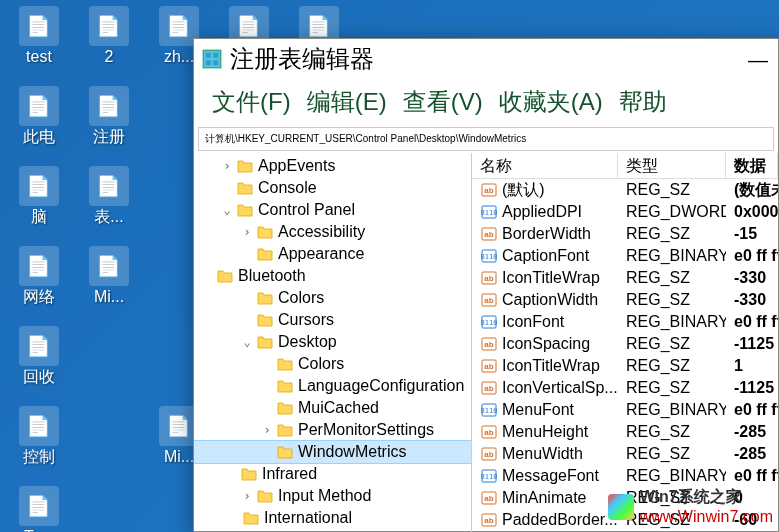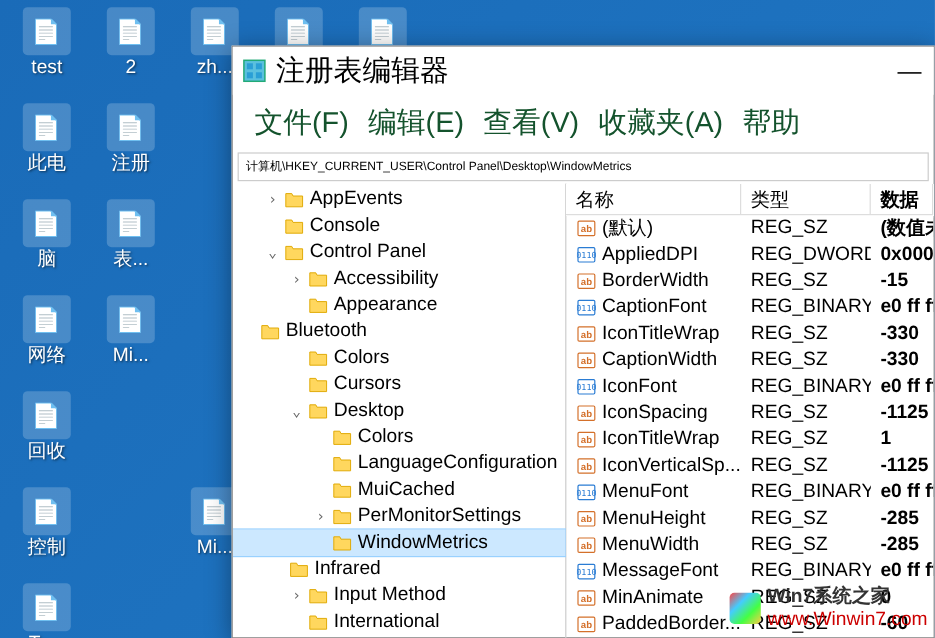--- a/index.html
+++ b/index.html
@@ -301,21 +301,21 @@
           </div>
           <div class="tree-item" style="padding-left: 44px;">
             <span class="expander">›</span>
             <span class="folder">
               <svg viewBox="0 0 16 14">
                 <path d="M1 2h5l1 2h8v9H1z" fill="#ffd75e" stroke="#e0a800" stroke-width="0.8"></path>
               </svg>
             </span>
             <span class="txt">Input Method</span>
           </div>
-          <div class="tree-item" style="padding-left: 44px;">
+          <div class="tree-item" style="padding-left: 30px;">
             <span class="expander"></span>
             <span class="folder">
               <svg viewBox="0 0 16 14">
                 <path d="M1 2h5l1 2h8v9H1z" fill="#ffd75e" stroke="#e0a800" stroke-width="0.8"></path>
               </svg>
             </span>
             <span class="txt">International</span>
           </div>
           <div class="tree-item" style="padding-left: 44px;">
             <span class="expander"></span>

